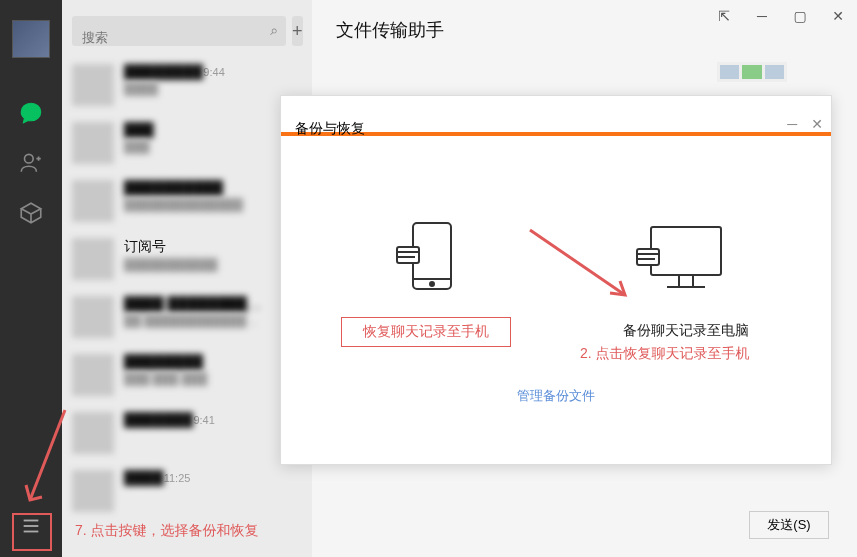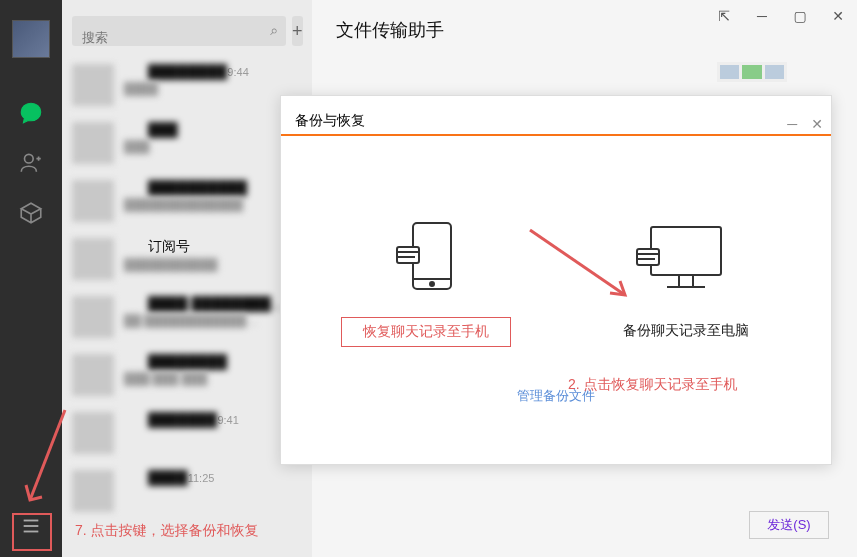--- a/index.html
+++ b/index.html
@@ -23,54 +23,54 @@
   .search-mag { position:absolute; right:8px; top:6px; color:#888; font-size:14px; }
   .plusbtn { width: 30px; height: 30px; background: #dcdcdc; border: none; border-radius: 3px; font-size: 18px; color: #666; cursor:pointer; display:flex;align-items:center;justify-content:center;}
 
   .items { flex:1; overflow:hidden; }
   .item { display: flex; align-items: flex-start; padding: 8px 10px; cursor:pointer; position:relative; }
   .item .iava { width: 42px; height: 42px; background: #c8c8c8; margin-right: 10px; flex-shrink:0; }
   .item .iava.inner { position:relative; overflow:hidden; }
   .item .blur { filter: blur(3px); }
   .item .meta { flex: 1; min-width:0; }
   .item .line1 { display:flex; justify-content:flex-start; align-items:center; }
-  .item .name { font-size: 14px; color: #111; white-space:nowrap; overflow:hidden; text-overflow:ellipsis; max-width:140px;margin-left:24px;}
+  .item .name { font-size: 14px; color: #111; white-space:nowrap; overflow:hidden; text-overflow:ellipsis; max-width:140px;}
   .item .time { font-size: 11px; color: #9b9b9b; }
   .item .preview { font-size: 12px; color: #9b9b9b; white-space:nowrap; overflow:hidden; text-overflow:ellipsis; max-width:170px; margin-top:2px;}
 
   
   .main { flex: 1; display: flex; flex-direction: column; background: #f5f5f5; position:relative; }
   .titlebar { height: 60px; display:flex; align-items:center; padding: 0 24px; position:relative; }
   .titlebar .title { font-size: 18px; color: #111; }
   .winbtns { position:absolute; top:8px; right:10px; display:flex; gap:20px; color:#555; }
   .winbtns span { cursor:pointer; font-size:14px; display:inline-flex; align-items:center; justify-content:center; width:18px;}
 
   .content { flex:1; position:relative; }
   .thumb { position:absolute; top:2px; right:70px; width:70px; height:20px; background:#eee; display:flex; gap:3px; padding:3px;}
   .thumb div { flex:1; background:#bcd; }
 
-  .sendbtn { position:absolute; bottom:18px; right:28px; width:80px; height:28px; background:#f5f5f5; border:1px solid #ccc; font-size:13px; color:#6d28d9; cursor:pointer; display:flex;align-items:center;justify-content:center;}
+  .sendbtn { position:absolute; bottom:18px; right:28px; width:80px; height:28px; background:#f5f5f5; border:1px solid #ccc; font-size:13px; color:#000000; cursor:pointer; display:flex;align-items:center;justify-content:center;}
 
   
   .dialog { position:absolute; left:280px; top:95px; width:552px; height:370px; background:#fff; border:1px solid #ddd; box-shadow:0 2px 14px rgba(0,0,0,0.15); display:flex; flex-direction:column; }
-  .dialog .dtitle { height:40px; line-height:40px; padding:4px 14px; font-size:14px; color:#000; position:relative; border-bottom:2px solid #f97316;}
+  .dialog .dtitle { height:40px; line-height:40px; padding:12px 14px; font-size:14px; color:#000; position:relative; border-bottom:4px solid #f97316;}
   .dialog .dbtns { position:absolute; right:8px; top:8px; display:flex; gap:14px; color:#888;}
   .dialog .dbtns span { cursor:pointer; font-size:14px;}
   .dialog .dbody { flex:1; display:flex; flex-direction:column; align-items:center; justify-content:center; gap:30px;}
   .opts { display:flex; gap:80px; align-items:flex-start; padding-top:24px;}
   .opt { display:flex; flex-direction:column; align-items:center; width:180px;}
   .opt .optimg { width:110px; height:80px; display:flex; align-items:center; justify-content:center;}
   .opt .optlbl { margin-top:18px; font-size:14px; color:#222; width:170px; text-align:center; padding:5px 0;}
   .opt .optlbl.boxed { border:1px solid #e05a5a; color:#e05a5a; }
   .manage { font-size:13px; color:#5b8ed8; cursor:pointer; margin-top:10px; }
 
   
   .anno { position:absolute; color:#e05a5a; font-size:14px; }
   .anno1 { bottom:17px; left:75px; z-index:5;}
-  .anno2 { top:345px; left:568px; z-index:50;margin-top:31px;}
+  .anno2 { top:345px; left:580px; z-index:50;}
   .ann-box { position:absolute; border:2px solid #e05a5a; }
   .annbox-menu { width:40px; height:38px; bottom:6px; left:12px; z-index:5; }
 
   
   .arrow { position:absolute; }
   .arrow svg line, .arrow svg polyline { stroke:#e05a5a; stroke-width:3; fill:none; }
 
 </style>
 </head>
 <body>

